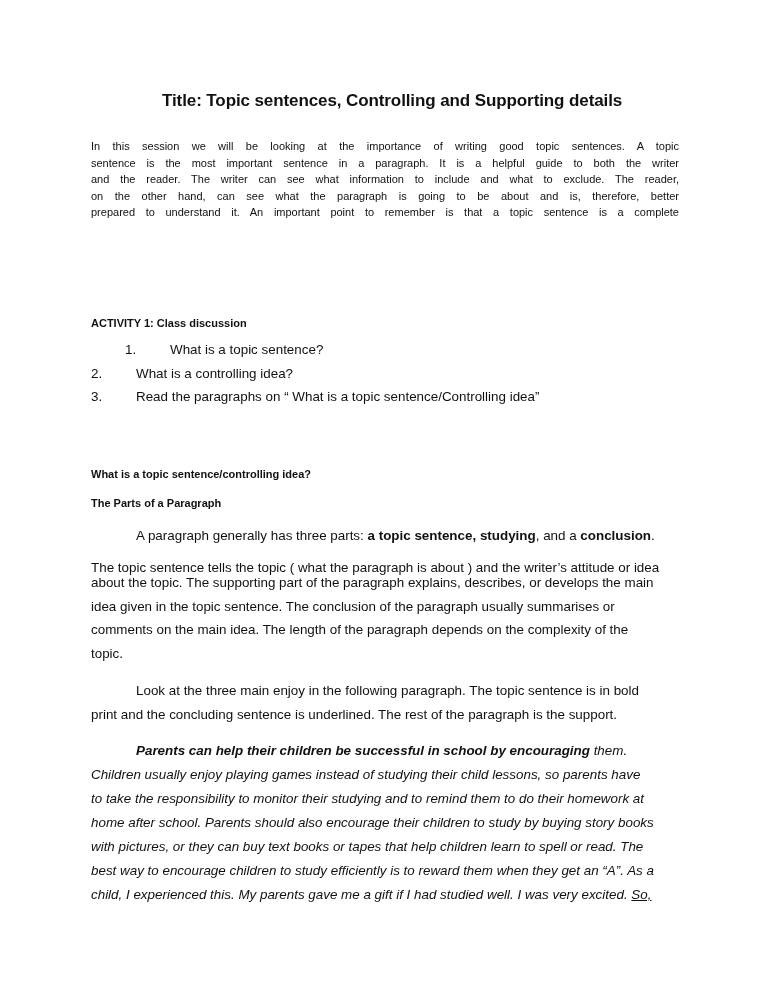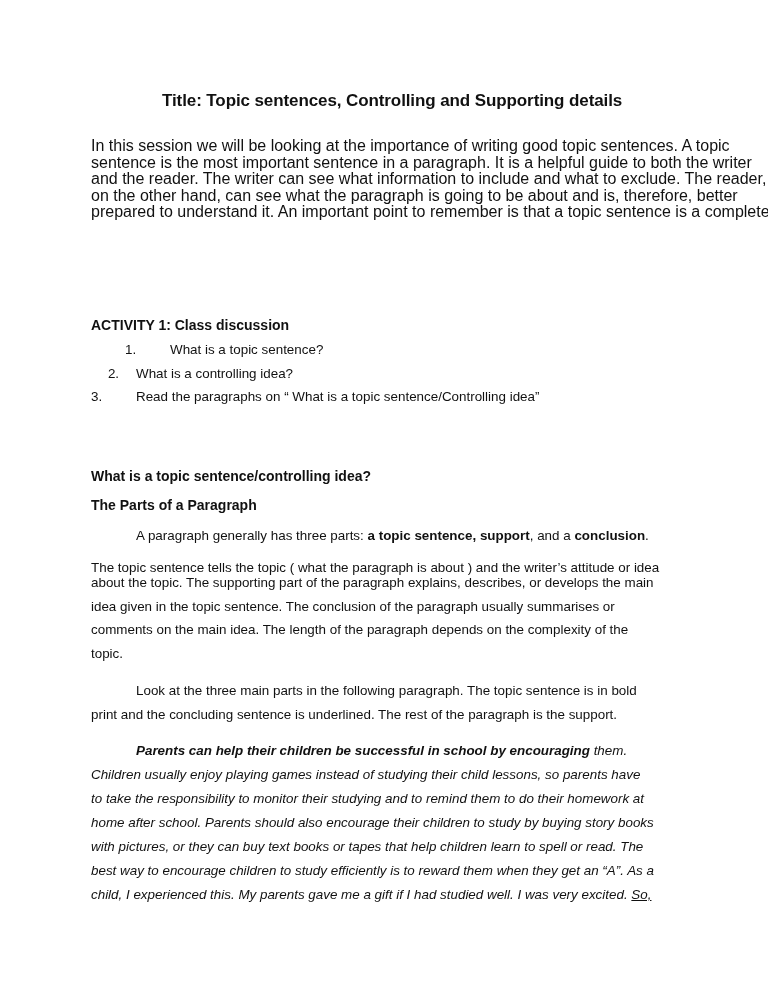--- a/index.html
+++ b/index.html
@@ -1,24 +1,24 @@
 <!DOCTYPE html>
 <html><head>
 <meta charset="utf-8">
 <style>
   html, body { margin: 0; padding: 0; background: #ffffff; }
   body { width: 768px; height: 994px; position: relative; overflow: hidden;
          font-family: "Liberation Sans", sans-serif; color: #111111; }
   .page { position: absolute; left: 0; top: 0; width: 768px; height: 994px; background: #ffffff; }
   .abs { position: absolute; white-space: nowrap; }
   .title { left: 162px; top: 91px; font-size: 17px; font-weight: bold; letter-spacing: -0.1px; }
-  .intro { position: absolute; left: 91px; top: 138px; width: 588px; font-size: 16px; line-height: 16.6px; text-align: justify; }
+  .intro { position: absolute; left: 91px; top: 138px; width: 588px; font-size: 11px; line-height: 16.6px; text-align: justify; }
   .intro .ln { display: block; text-align: justify; text-align-last: justify; height: 16.6px; white-space: nowrap; }
   .intro .ln.last { text-align-last: left; }
-  .h { font-size: 14px; font-weight: bold; left: 91px; }
+  .h { font-size: 11px; font-weight: bold; left: 91px; }
   .li { font-size: 13.4px; left: 91px; }
   .li .num { display: inline-block; width: 45px; }
   .body { position: absolute; left: 91px; width: 588px; font-size: 13.4px; }
   .body .ln { position: absolute; left: 0; white-space: nowrap; }
   .it { font-style: italic; }
   b { font-weight: bold; }
   u { text-decoration: underline; }
 </style>
 </head>
 <body>
@@ -33,43 +33,43 @@
     <span class="ln">and the reader. The writer can see what information to include and what to exclude. The reader,</span>
     <span class="ln">on the other hand, can see what the paragraph is going to be about and is, therefore, better</span>
     <span class="ln">prepared to understand it. An important point to remember is that a topic sentence is a complete</span>
   </div>
 
   <div class="abs h" style="top:317px;">ACTIVITY 1: Class discussion</div>
 
   <div class="abs li" style="top:342px;margin-left:34px;">
     <span class="num">1.</span><span>What is a topic sentence?</span>
   </div>
-  <div class="abs li" style="top:366px;text-align:center;">
+  <div class="abs li" style="top:366px;">
     <span class="num">2.</span><span>What is a controlling idea?</span>
   </div>
   <div class="abs li" style="top:389px;">
     <span class="num">3.</span><span>Read the paragraphs on “ What is a topic sentence/Controlling idea”</span>
   </div>
 
   <div class="abs h" style="top:468px;">What is a topic sentence/controlling idea?</div>
   <div class="abs h" style="top:497px;">The Parts of a Paragraph</div>
 
   <div class="body" style="top:528px;">
     <div class="ln" style="top:0; left:45px;">
-      <span>A paragraph generally has three parts: </span><b>a topic sentence, support</b><span>, and a </span><b>conclusion</b><span>.</span>
+      <span>A paragraph generally has three parts: </span><b>a topic sentence, studying</b><span>, and a </span><b>conclusion</b><span>.</span>
     </div>
     <div class="ln" style="top:23.5px;margin-top:8px;">The topic sentence tells the topic ( what the paragraph is about ) and the writer’s attitude or idea</div>
     <div class="ln" style="top:47px;">about the topic. The supporting part of the paragraph explains, describes, or develops the main</div>
     <div class="ln" style="top:70.5px;">idea given in the topic sentence. The conclusion of the paragraph usually summarises or</div>
     <div class="ln" style="top:94px;">comments on the main idea. The length of the paragraph depends on the complexity of the</div>
     <div class="ln" style="top:117.5px;">topic.</div>
   </div>
 
   <div class="body" style="top:683px;">
-    <div class="ln" style="top:0; left:45px;">Look at the three main parts in the following paragraph. The topic sentence is in bold</div>
+    <div class="ln" style="top:0; left:45px;">Look at the three main enjoy in the following paragraph. The topic sentence is in bold</div>
     <div class="ln" style="top:24px;">print and the concluding sentence is underlined. The rest of the paragraph is the support.</div>
   </div>
 
   <div class="body it" style="top:743px;">
     <div class="ln" style="top:0; left:45px;">
       <b>Parents can help their children be successful in school by encouraging</b><span> them.</span>
     </div>
     <div class="ln" style="top:24px;">Children usually enjoy playing games instead of studying their child lessons, so parents have</div>
     <div class="ln" style="top:48px;">to take the responsibility to monitor their studying and to remind them to do their homework at</div>
     <div class="ln" style="top:72px;text-align:right;">home after school. Parents should also encourage their children to study by buying story books</div>

